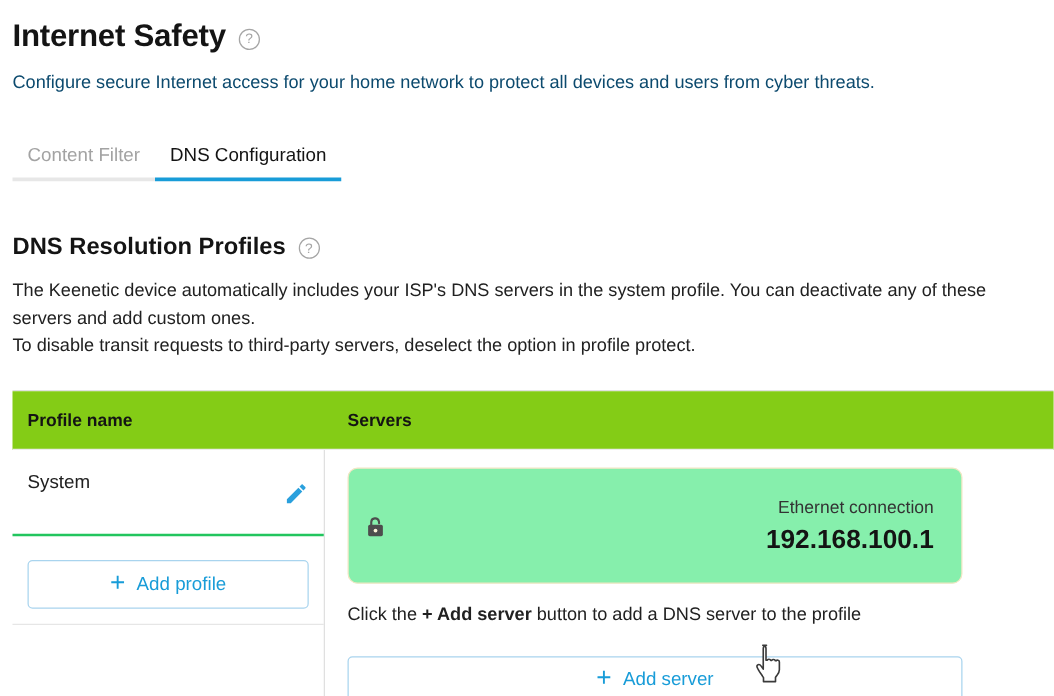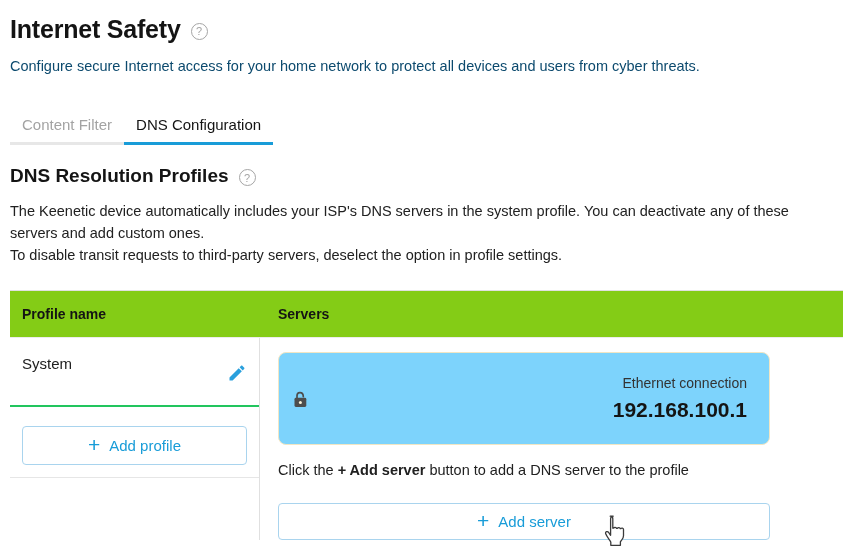--- a/index.html
+++ b/index.html
@@ -25,21 +25,21 @@
 
   
   .tabs { display: flex; margin-top: 36px; }
   .tab {
     font-size: 15px; padding: 6px 12px 9px 12px; cursor: pointer;
     border-bottom: 3px solid #e7e7e7; color: #a3a3a3;
   }
   .tab.active { color: #141414; border-bottom-color: #189cd8; }
 
   
-  .section-header { display: flex; align-items: center; gap: 10px; margin-top: 20px; }
+  .section-header { display: flex; align-items: flex-start; gap: 10px; margin-top: 42px; }
   .section-title { font-size: 19px; font-weight: 700; color: #141414; }
   .section-desc { font-size: 14.5px; line-height: 22px; margin-top: 13px; max-width: 833px; }
 
   
   .profiles-table { margin-left: 10px; margin-top: 24px; border-top: 1px solid #e0e0e0; }
   .table-head {
     display: grid; grid-template-columns: 250px 1fr;
     background: #84cc16; border-bottom: 1px solid #ececec;
   }
   .th { font-size: 14px; font-weight: 700; color: #141414; padding: 15px 0 15px 12px; }
@@ -57,21 +57,21 @@
   .btn-outline {
     width: 100%; height: 39px; background: #ffffff;
     border: 1px solid #a9d4ee; border-radius: 4px;
     display: flex; align-items: center; justify-content: center; gap: 9px;
     color: #189cd8; font-size: 15px; cursor: pointer;
   }
   .plus-glyph { font-size: 21px; font-weight: 300; line-height: 1; margin-top: -2px; }
 
   .col-right { padding: 14px 73px 0 18px; }
   .server-card {
-    background: #7dd3fc; border: 1px solid #f1e6c4; border-radius: 8px;
+    background: #86efac; border: 1px solid #f1e6c4; border-radius: 8px;
     height: 93px; display: flex; align-items: center; padding: 0 22px 0 14px;
   }
   .server-text { margin-left: auto; text-align: right; }
   .server-conn { font-size: 14px; color: #333333; }
   .server-addr { font-size: 21px; font-weight: 700; color: #141414; margin-top: 7px; }
 
   .server-hint { font-size: 14.5px; color: #212121; margin-top: 17px; }
   .server-hint b { font-weight: 700; }
   .add-server-wrap { margin-top: 25px; }
   .add-server-btn { height: 37px; }
@@ -94,21 +94,21 @@
   <div class="tab active">DNS Configuration</div>
 </div>
 
 <div class="section-header pad">
   <div class="section-title">DNS Resolution Profiles</div>
   <div class="help-icon">?</div>
 </div>
 
 <div class="section-desc pad">
   <div>The Keenetic device automatically includes your ISP's DNS servers in the system profile. You can deactivate any of these servers and add custom ones.</div>
-  <div>To disable transit requests to third-party servers, deselect the option in profile settings.</div>
+  <div>To disable transit requests to third-party servers, deselect the option in profile protect.</div>
 </div>
 
 <div class="profiles-table">
   <div class="table-head">
     <div class="th">Profile name</div>
     <div class="th servers">Servers</div>
   </div>
 
   <div class="table-body">
     <div class="col-left">

